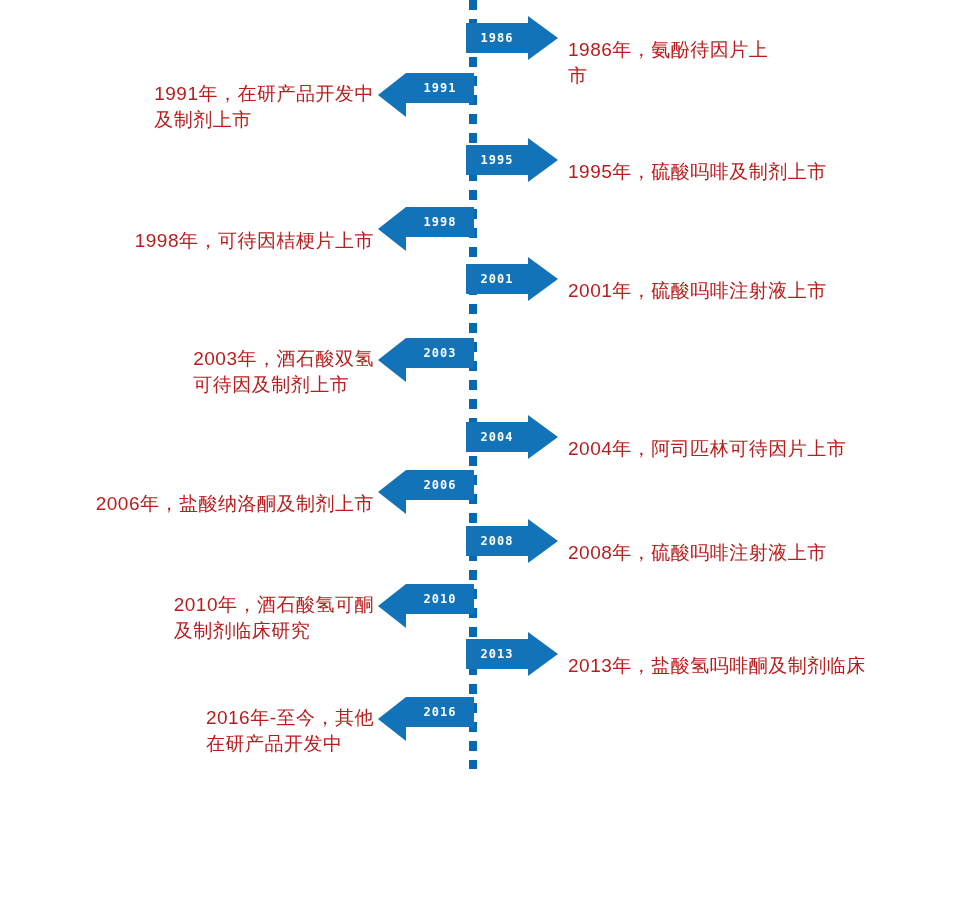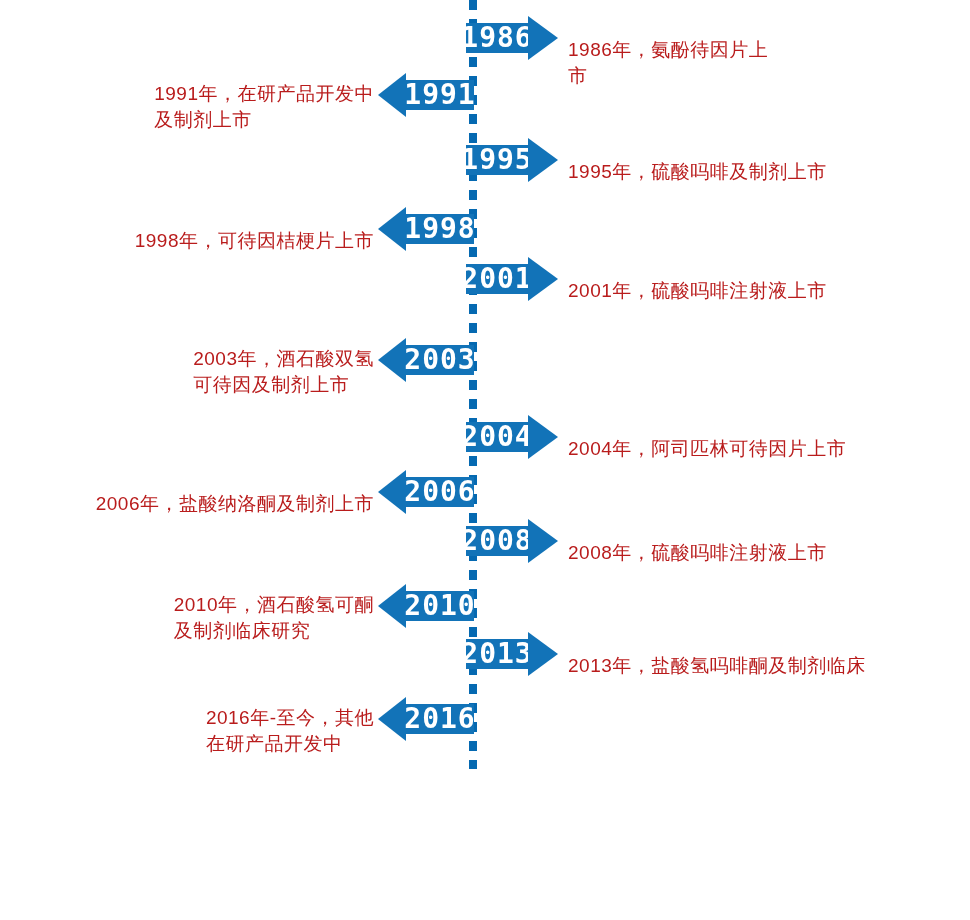--- a/index.html
+++ b/index.html
@@ -61,42 +61,42 @@
     border-bottom: 22px solid transparent;
     border-left: 30px solid var(--accent);
   }
   
   .arrow-left {
     position: absolute;
     left: 378px;
     top: 0;
     transform: translateY(-50%);
     display: flex;
-    align-items: center;
+    align-items: flex-start;
   }
   .arrow-body-left {
     width: 68px;
     height: 30px;
     background: var(--accent);
     display: flex;
     align-items: center;
     justify-content: center;
   }
   .arrow-head-left {
     width: 0;
     height: 0;
     border-top: 22px solid transparent;
     border-bottom: 22px solid transparent;
     border-right: 28px solid var(--accent);
   }
   .year {
     color: #ffffff;
     font-family: "DejaVu Sans Mono", monospace;
     font-weight: bold;
-    font-size: 28px;
+    font-size: 12px;
     letter-spacing: 1px;
     line-height: 1;
   }
   .desc {
     position: absolute;
     top: 12px;
     transform: translateY(-50%);
     white-space: pre-line;
     font-size: 19px;
     line-height: 26px;

